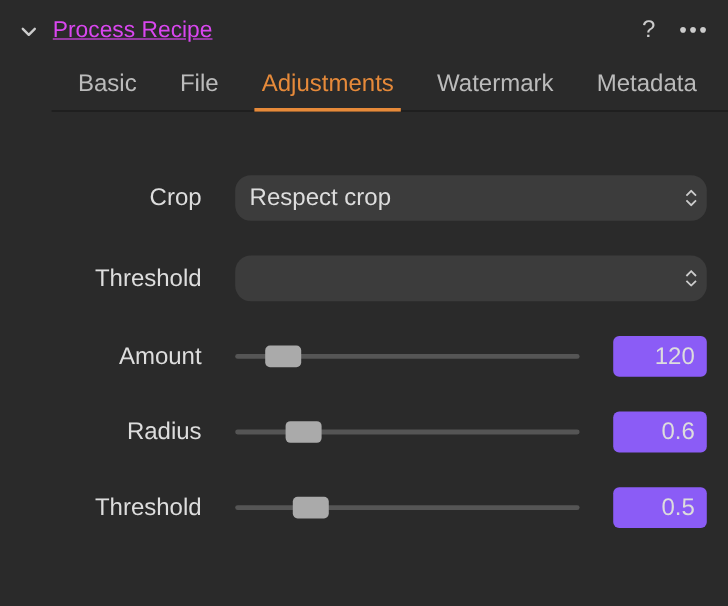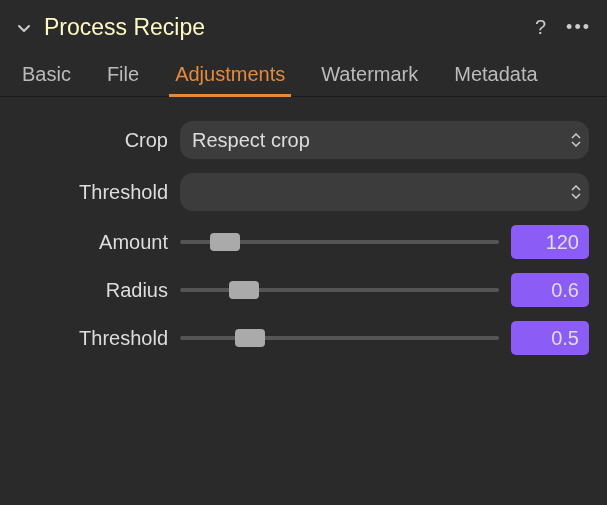--- a/index.html
+++ b/index.html
@@ -31,42 +31,44 @@
     .header .chevron {
       width: 16px;
       height: 16px;
       display: flex;
       align-items: center;
       justify-content: center;
       color: #ccc;
       cursor: pointer;
     }
     .header .title {
-      font-size: 23px;
+      font-size: 19px;
       font-weight: 400;
-      color: #fef9c3;
+      color: #d946ef;
       flex: 1;
+      text-decoration: underline;
     }
     .header .help {
       font-size: 20px;
       color: #ccc;
       margin-right: 8px;
       cursor: pointer;
     }
     .header .more {
       color: #ccc;
       font-size: 18px;
       letter-spacing: 2px;
       cursor: pointer;
     }
     .tabs {
       display: flex;
       gap: 28px;
       padding: 6px 18px 0 18px;
       border-bottom: 1px solid #1a1a1a;
+      margin-left: 43px;
     }
     .tab {
       font-size: 20px;
       color: #bbb;
       padding: 6px 4px 10px 4px;
       cursor: pointer;
       position: relative;
     }
     .tab.active {
       color: #e68a3a;
@@ -80,21 +82,22 @@
       height: 3px;
       background: #e68a3a;
     }
     .controls {
       padding: 24px 18px 0 18px;
     }
     .row {
       display: flex;
       align-items: center;
       margin-bottom: 14px;
-      gap: 12px;
+      gap: 28px;
+      margin-top: 29px;
     }
     .row .label {
       width: 150px;
       text-align: right;
       font-size: 20px;
       color: #ddd;
       flex-shrink: 0;
     }
     .select {
       flex: 1;

